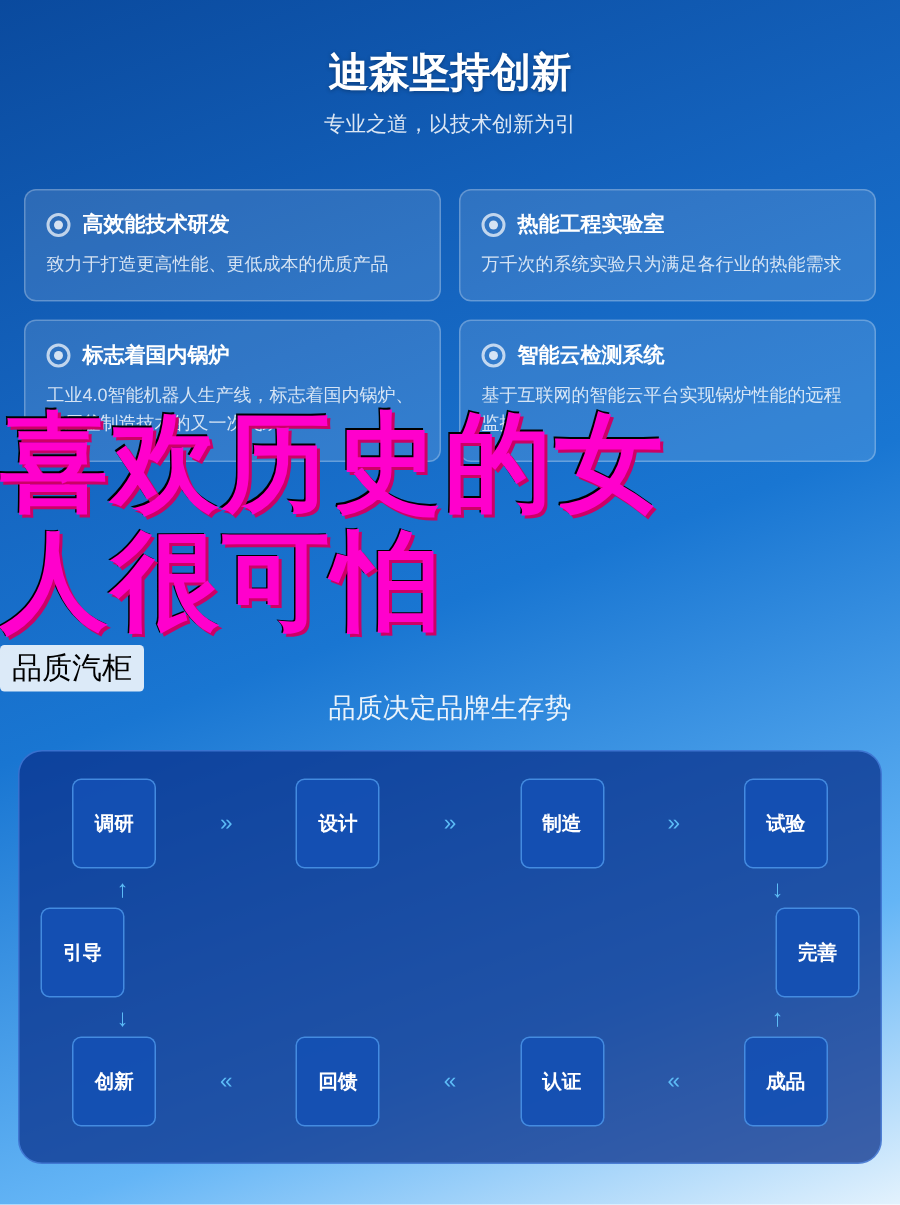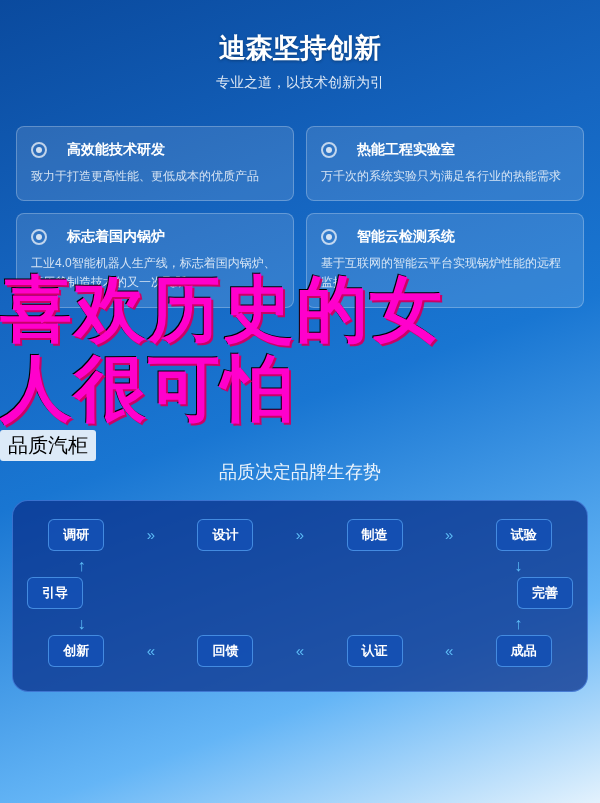--- a/index.html
+++ b/index.html
@@ -39,21 +39,21 @@
     .card {
       background: rgba(255,255,255,0.12);
       border: 1px solid rgba(255,255,255,0.25);
       border-radius: 8px;
       padding: 14px 14px 14px 14px;
       color: #fff;
     }
     .card-header {
       display: flex;
       align-items: center;
-      gap: 20px;
+      gap: 8px;
       margin-bottom: 8px;
     }
     .card-icon {
       width: 16px;
       height: 16px;
       border: 2px solid rgba(255,255,255,0.7);
       border-radius: 50%;
       display: flex;
       align-items: center;
       justify-content: center;
@@ -128,21 +128,21 @@
     .flow-row {
       display: flex;
       align-items: center;
       justify-content: space-around;
       margin-bottom: 6px;
     }
     .flow-node {
       background: rgba(20,80,180,0.9);
       border: 1px solid rgba(100,180,255,0.6);
       border-radius: 6px;
-      padding: 6px 14px;
+      padding: 20px 14px;
       color: #fff;
       font-size: 13px;
       font-weight: bold;
       min-width: 52px;
       text-align: center;
     }
     .flow-arrow-down {
       color: rgba(100,200,255,0.9);
       font-size: 16px;
       display: flex;

